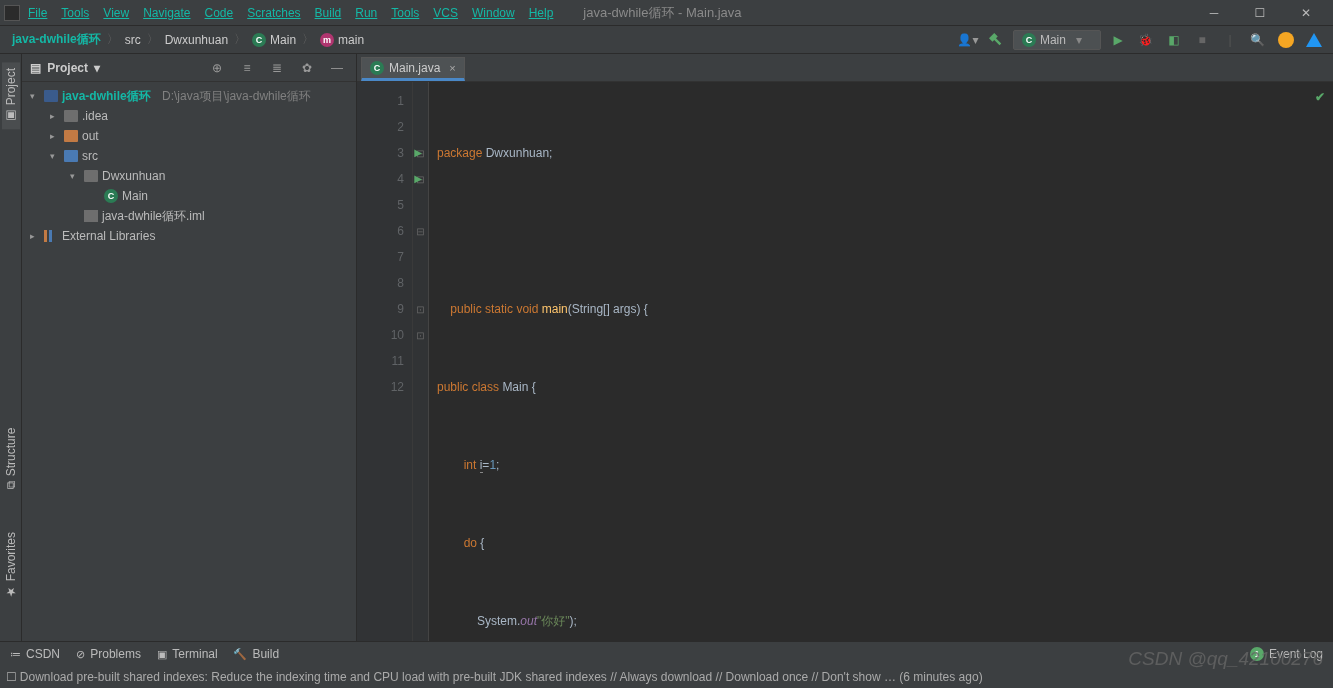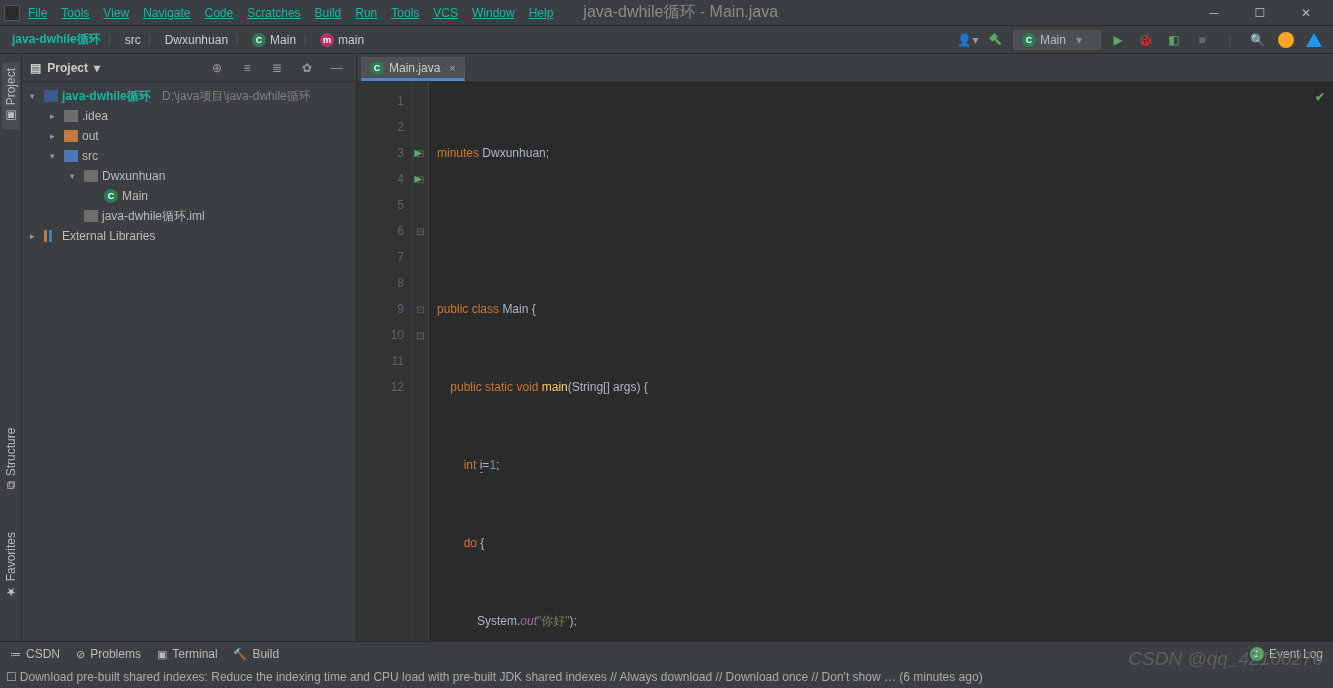--- a/index.html
+++ b/index.html
@@ -2,21 +2,21 @@
 <html><head>
 <meta charset="utf-8">
 <style>
 *{margin:0;padding:0;box-sizing:border-box;font-family:"Segoe UI",Arial,sans-serif;font-size:12px;user-select:none}
 body{width:1333px;height:688px;background:#3c3f41;color:#bbb;overflow:hidden;display:flex;flex-direction:column}
 .titlebar{height:26px;background:#3c3f41;display:flex;align-items:center;padding:0 4px;border-bottom:1px solid #2b2b2b}
 .app-icon{width:16px;height:16px;background:#2b2b2b;border:1px solid #555;margin-right:8px}
 .menubar{display:flex;gap:14px;align-items:center}
 .menu-item{color:#14b8a6;cursor:pointer;font-size:12px}
 .menu-item .u{text-decoration:underline}
-.title-text{color:#8a8a8a;margin-left:30px;font-size:16px}
+.title-text{color:#8a8a8a;margin-left:30px;font-size:13px}
 .win-controls{margin-left:auto;display:flex;gap:0}
 .win-btn{width:46px;height:26px;display:flex;align-items:center;justify-content:center;color:#bbb;cursor:pointer}
 .navbar{height:28px;background:#3c3f41;display:flex;align-items:center;padding:0 8px;border-bottom:1px solid #2b2b2b}
 .crumb{color:#ccc;font-size:12px;display:flex;align-items:center;gap:4px;padding:0 4px}
 .crumb .sep{color:#666;margin:0 2px}
 .class-ico{width:14px;height:14px;border-radius:50%;background:#2b7b54;display:inline-flex;align-items:center;justify-content:center;color:#fff;font-size:9px;font-weight:bold}
 .meth-ico{width:14px;height:14px;border-radius:50%;background:#b0356f;display:inline-flex;align-items:center;justify-content:center;color:#fff;font-size:9px;font-weight:bold}
 .nav-right{margin-left:auto;display:flex;align-items:center;gap:6px}
 .run-select{background:#4c5052;border:1px solid #555;color:#bbb;padding:2px 18px 2px 8px;border-radius:2px;display:flex;align-items:center;gap:4px}
 .icon-btn{width:22px;height:22px;display:flex;align-items:center;justify-content:center;cursor:pointer;color:#999}
@@ -270,24 +270,24 @@
         <div class="fold-mark"></div>
           <div class="fold-mark">⊟</div>
         <div class="fold-mark"></div>
           <div class="fold-mark"></div>
         <div class="fold-mark">⊡</div>
           <div class="fold-mark">⊡</div>
         <div class="fold-mark"></div>
           <div class="fold-mark"></div>
       </div>
       <div class="code-body">
-        <div class="code-line"><span class="kw">minutes </span><span>Dwxunhuan</span><span>;</span></div>
+        <div class="code-line"><span class="kw">package </span><span>Dwxunhuan</span><span>;</span></div>
         <div class="code-line"></div>
+        <div class="code-line">    <span class="kw">public </span><span class="kw">static </span><span class="kw">void </span><span class="mth">main</span><span>(String[] args) {</span></div>
         <div class="code-line"><span class="kw">public </span><span class="kw">class </span><span>Main</span><span> {</span></div>
-        <div class="code-line">    <span class="kw">public </span><span class="kw">static </span><span class="kw">void </span><span class="mth">main</span><span>(String[] args) {</span></div>
         <div class="code-line">        <span class="kw">int </span><span class="ul">i</span><span>=</span><span class="num">1</span><span>;</span></div>
         <div class="code-line">        <span class="kw">do </span><span>{</span></div>
         <div class="code-line">            <span>System.</span><span class="fld">out</span><span></span><span class="str">"你好"</span><span>);</span></div>
         
         
         
         
         
       </div>
       <div class="check-ico">✔</div>

